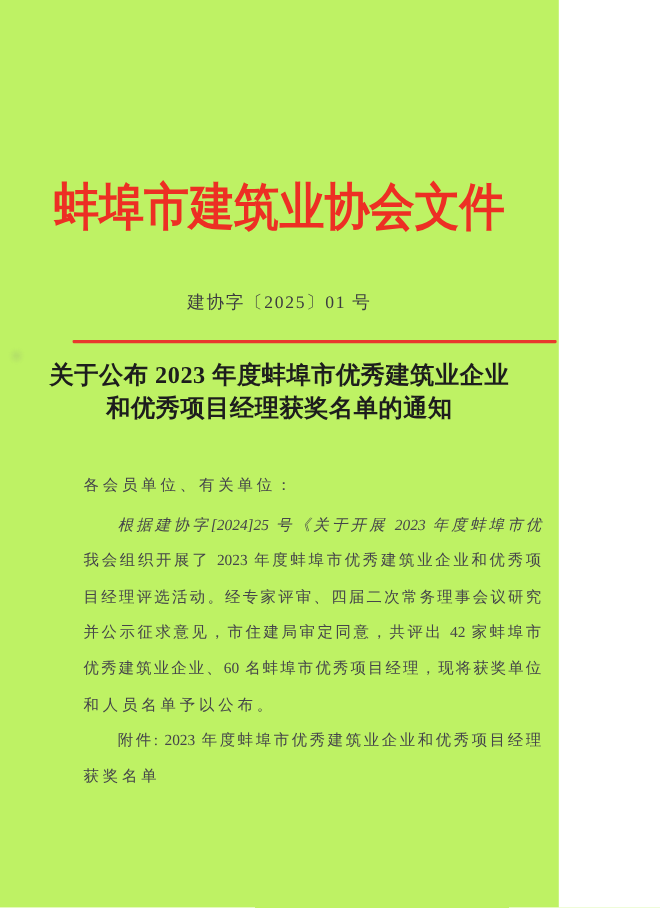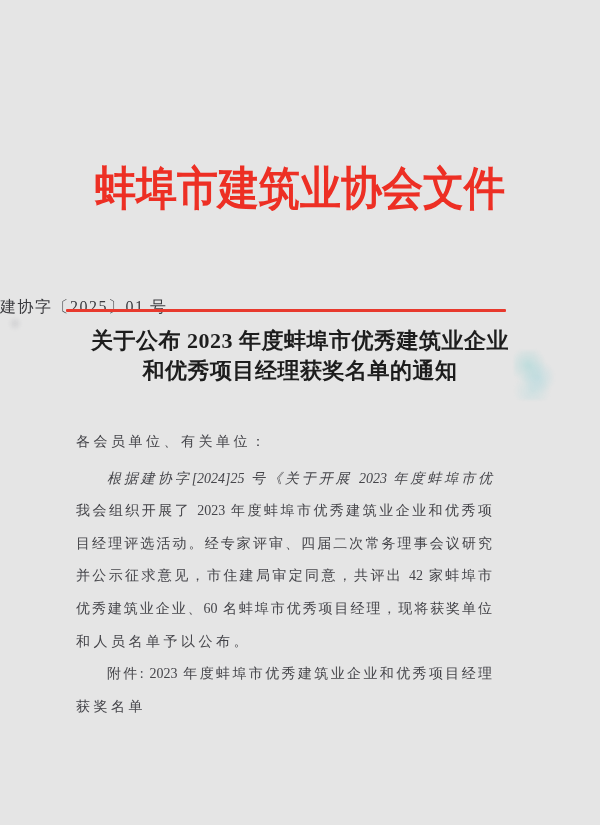--- a/index.html
+++ b/index.html
@@ -3,23 +3,23 @@
 <meta charset="utf-8">
 <title>Scanned Official Notice</title>
 <style>
   html, body {
     margin: 0;
     padding: 0;
     background: #ffffff;
   }
   .page {
     position: relative;
-    width: 600px;
+    width: 508px;
     height: 825px;
-    background: #e5e5e5;
+    background: #bef264;
     overflow: hidden;
     font-family: "Liberation Serif", "DejaVu Serif", serif;
   }
   
   .org-header {
     position: absolute;
     top: 160px;
     left: 0;
     width: 100%;
     text-align: center;
@@ -27,24 +27,24 @@
     font-weight: bold;
     letter-spacing: 0px;
     color: #ed2f24;
     line-height: 56px;
     transform: scaleY(1.12);
     white-space: nowrap;
   }
   
   .doc-number {
     position: absolute;
-    top: 295px;
+    top: 264px;
     left: 0;
     width: 100%;
-    text-align: left;
+    text-align: center;
     font-size: 16px;
     letter-spacing: 1.5px;
     color: #3c3c40;
     line-height: 24px;
     white-space: nowrap;
   }
   
   .red-rule {
     position: absolute;
     top: 309px;

